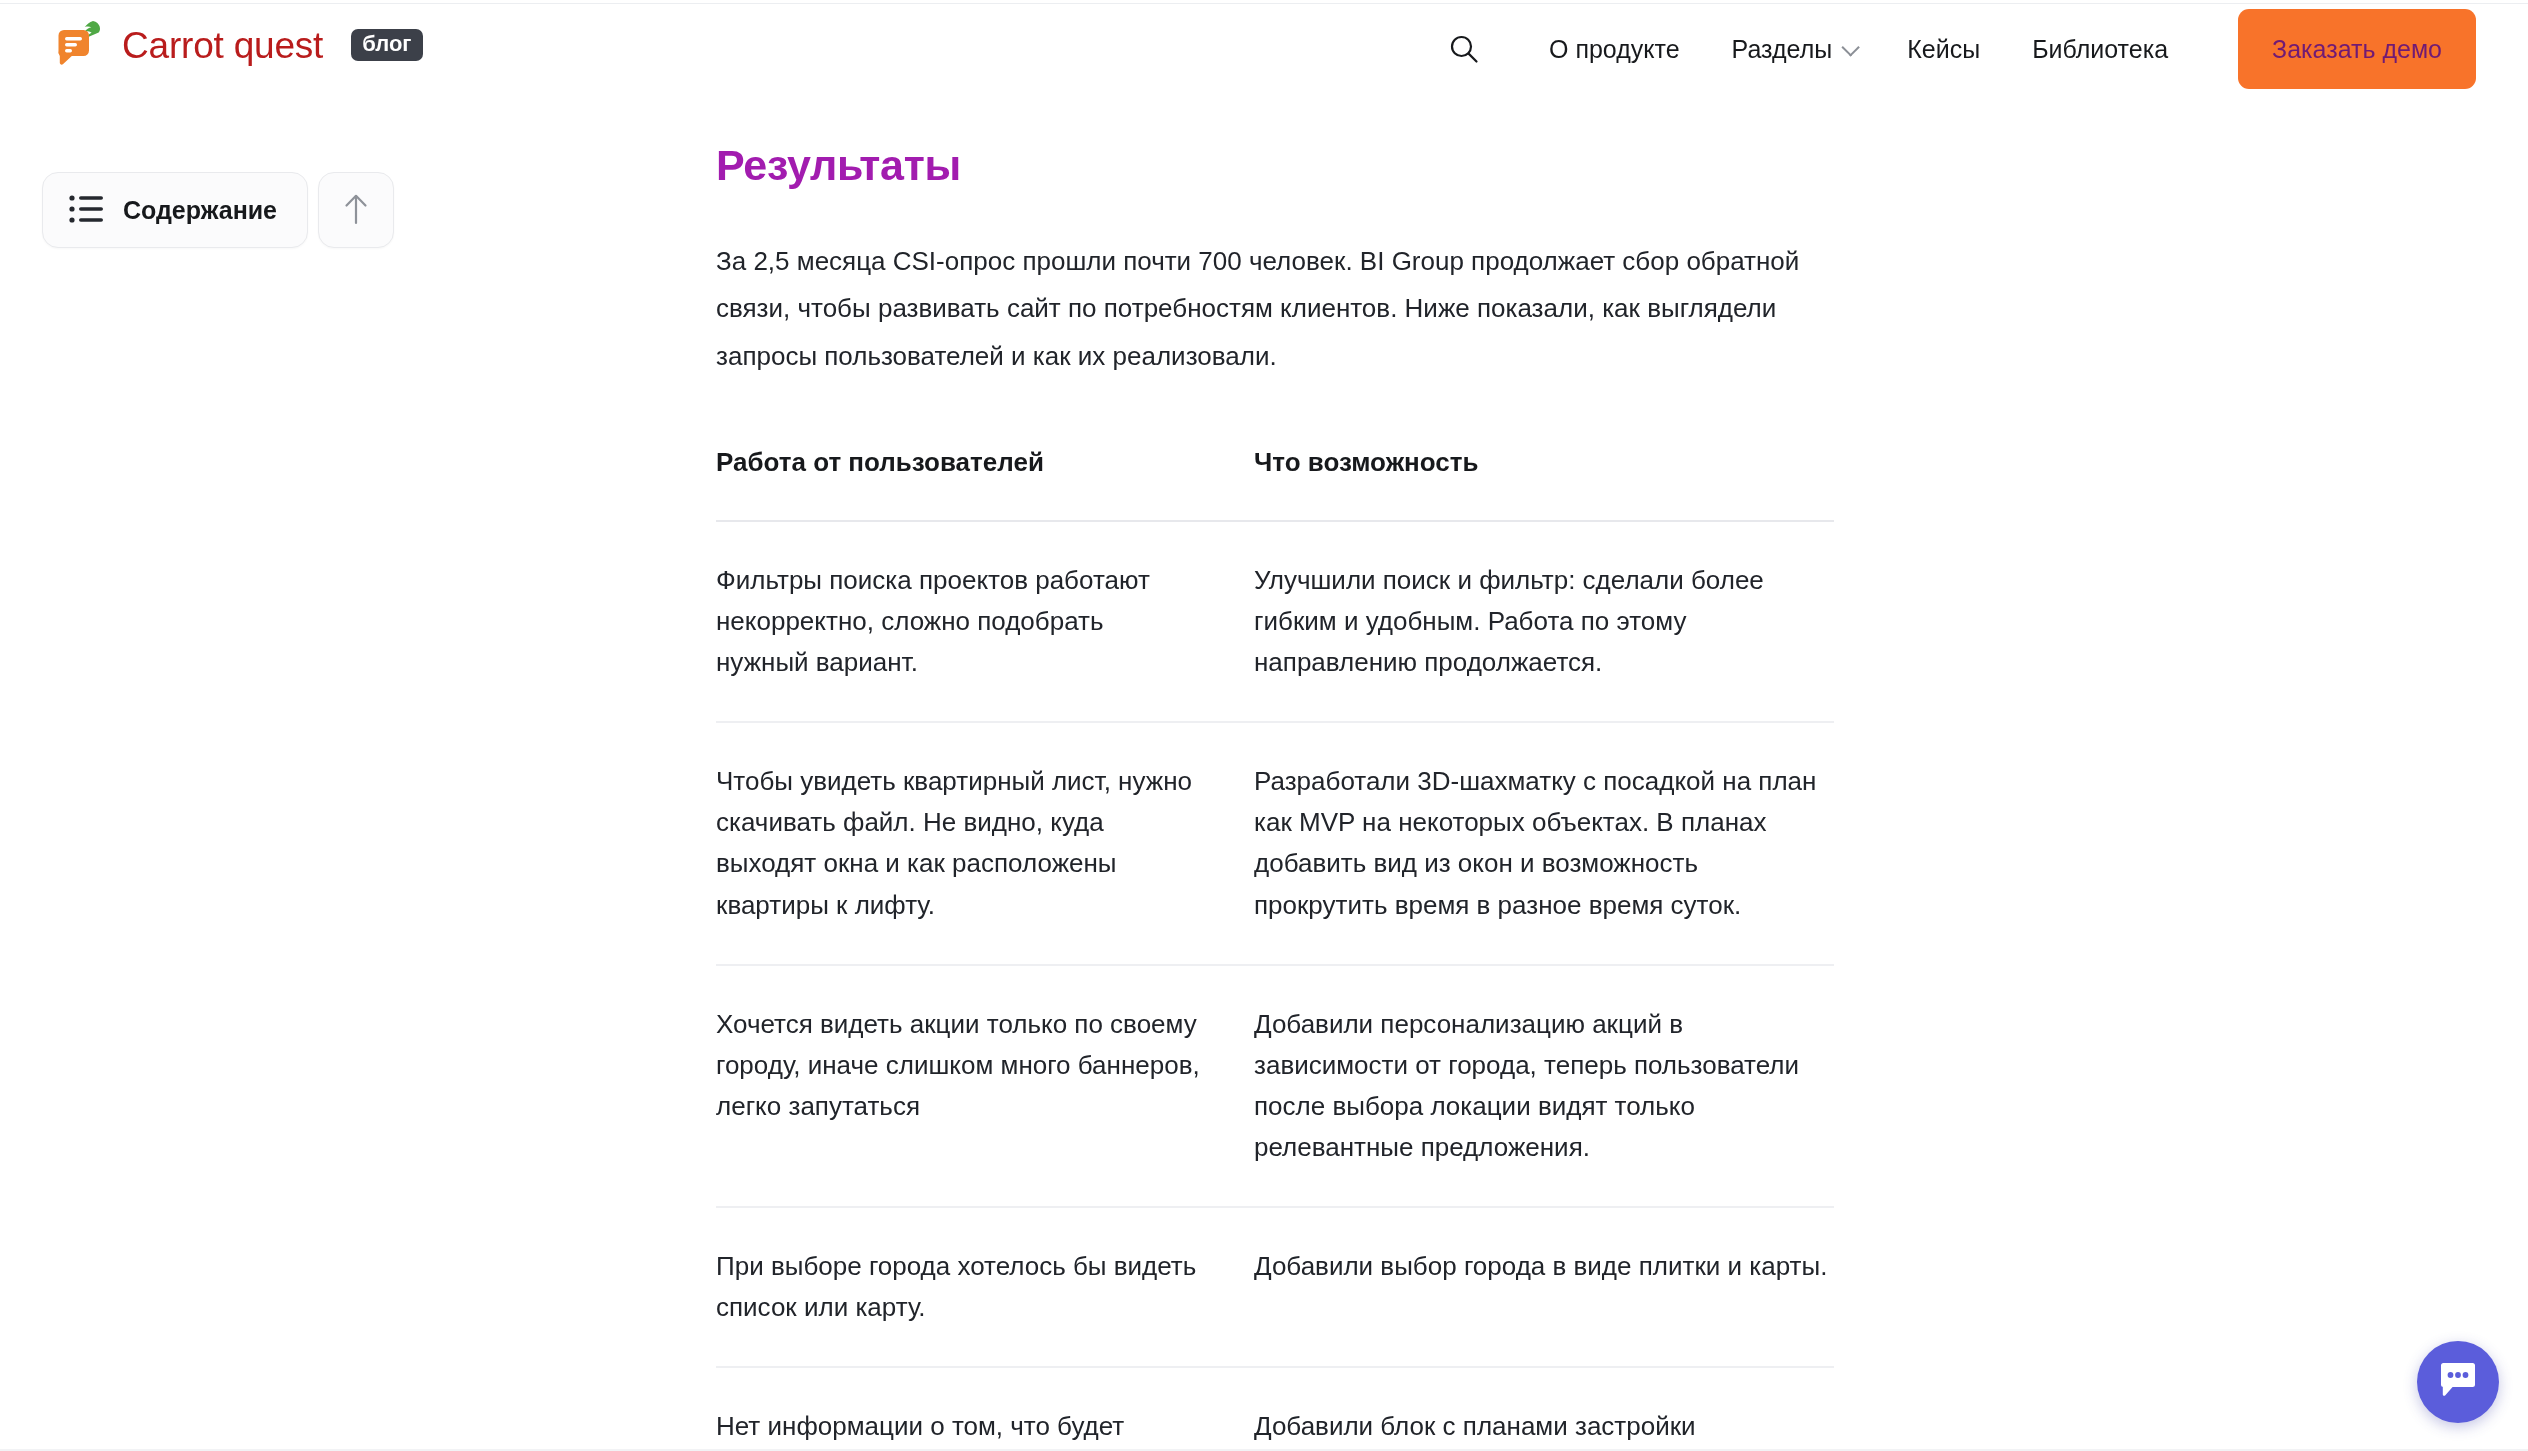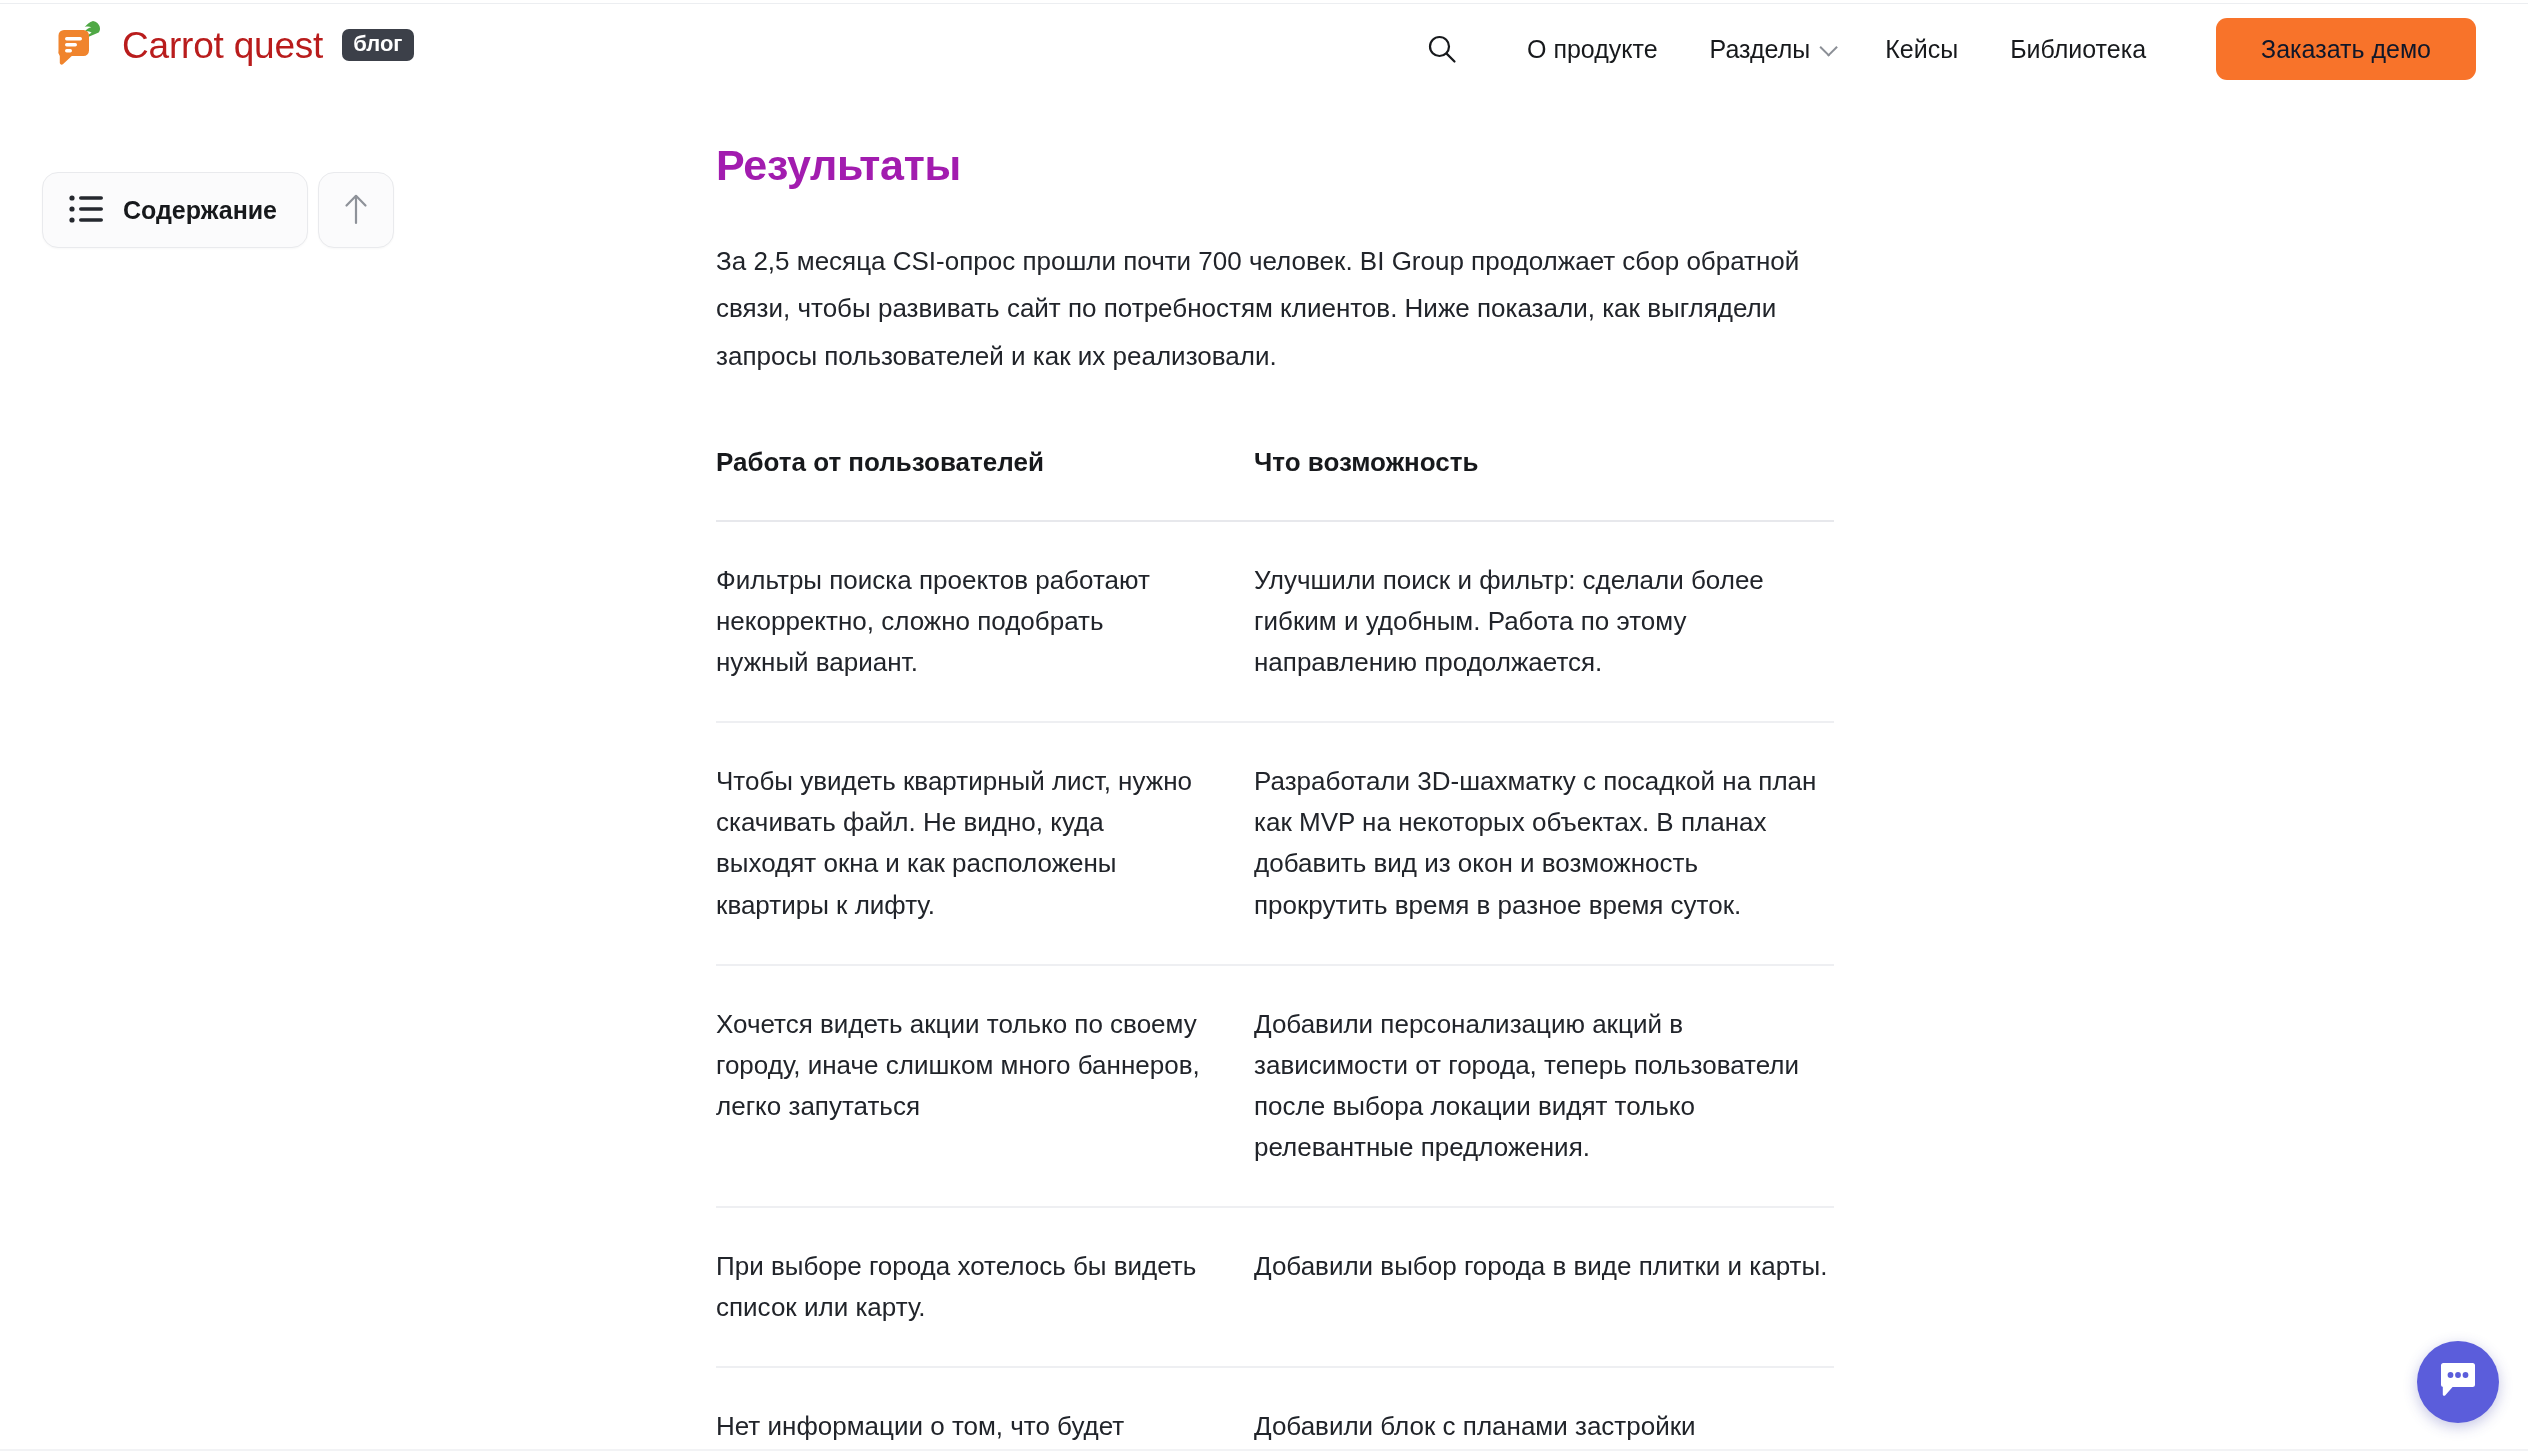--- a/index.html
+++ b/index.html
@@ -50,21 +50,21 @@
     white-space: nowrap;
   }
   .brand-badge {
     background: #3c4049;
     color: #ffffff;
     font-size: 22px;
     font-weight: bold;
     border-radius: 7px;
     padding: 4px 11px 6px 11px;
     line-height: 1;
-    margin-left: 5px;
+    margin-left: 14px;
     white-space: nowrap;
   }
 
   .nav {
     position: absolute;
     right: 52px;
     top: 0;
     height: 98px;
     display: flex;
     align-items: center;
@@ -89,26 +89,26 @@
   .chev {
     display: inline-block;
     width: 13px; height: 13px;
     border-right: 2px solid #8b8f96;
     border-bottom: 2px solid #8b8f96;
     transform: rotate(45deg) translateY(-3px);
   }
   .cta {
     margin-left: 44px;
     background: #f8732a;
-    color: #0f172a;
+    color: #701a75;
     font-size: 25px;
     border: none;
     border-radius: 11px;
-    padding: 0 45px;
-    height: 62px;
+    padding: 0 34px;
+    height: 80px;
     line-height: 62px;
     cursor: pointer;
     white-space: nowrap;
     font-family: inherit;
   }
 
   
   .side-controls {
     position: absolute;
     left: 42px;

